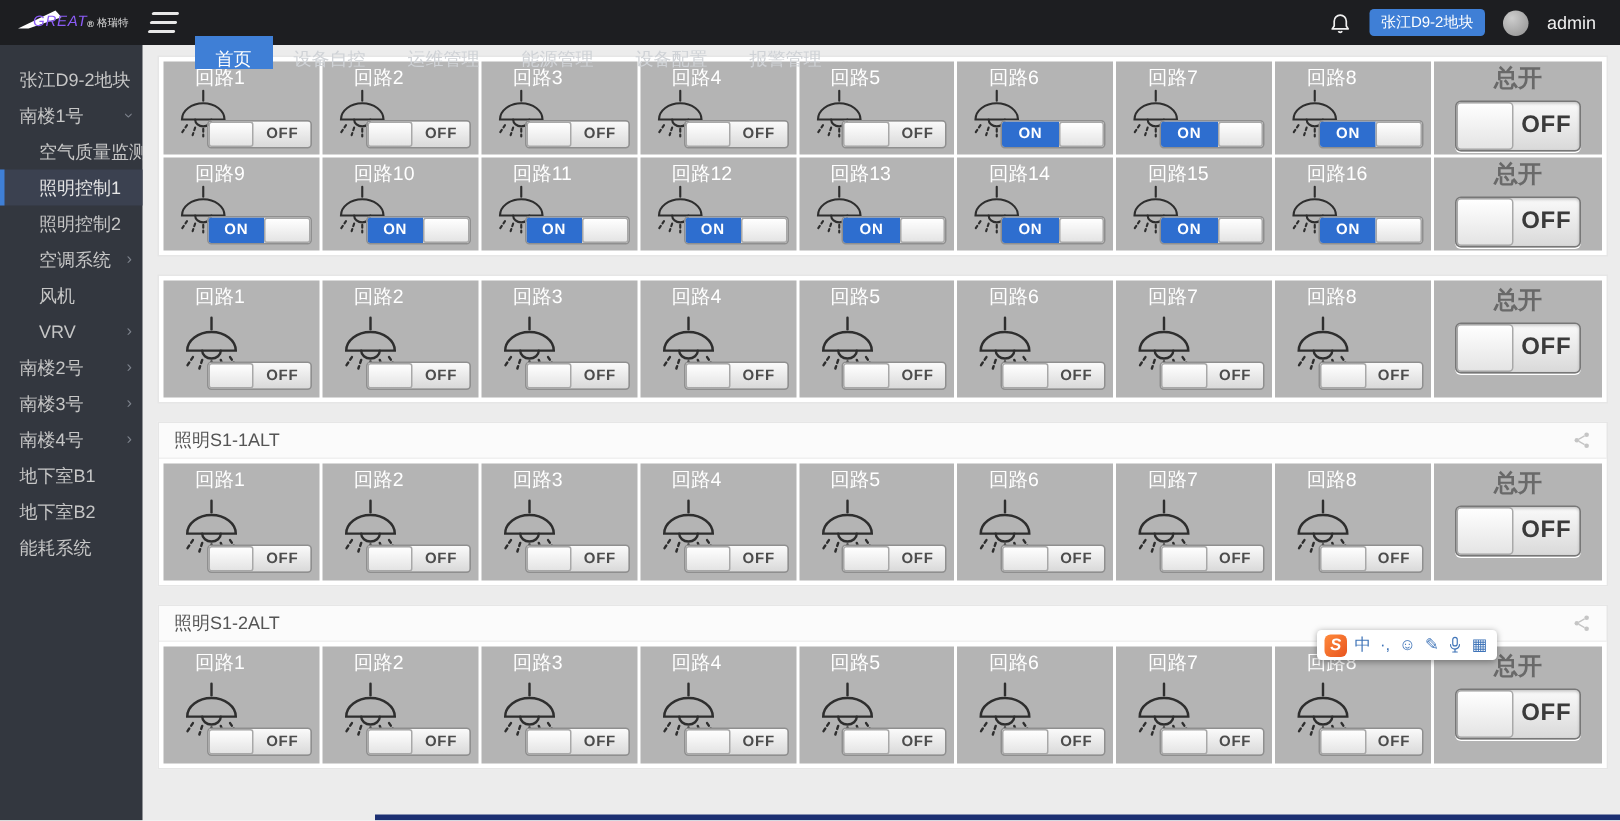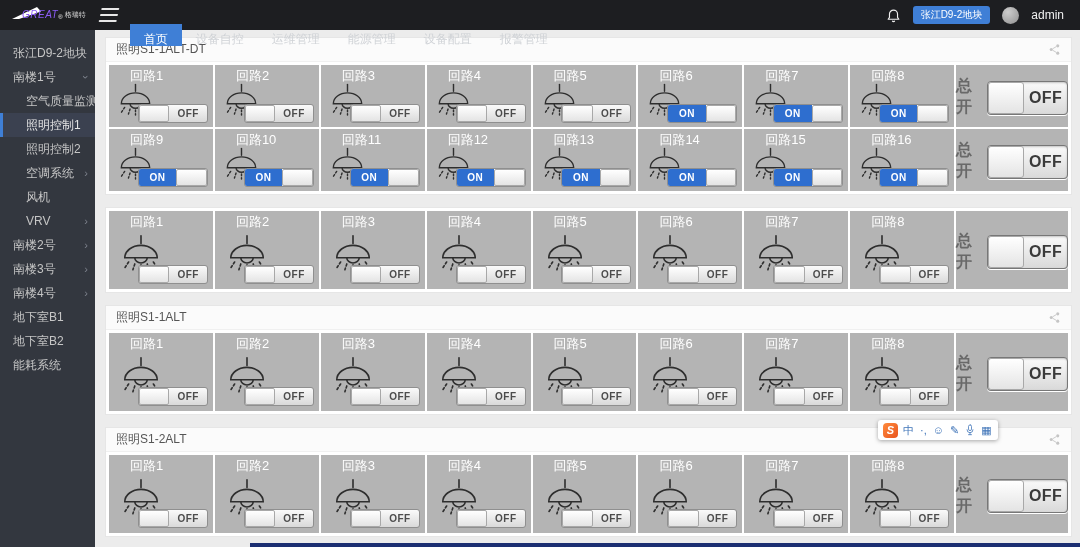--- a/index.html
+++ b/index.html
@@ -50,21 +50,21 @@
   .row-grid { display:grid; grid-template-columns:repeat(8, 1fr) 112px; gap:2px; }
   .row-grid + .row-grid { margin-top:2px; }
 
   .circuit-card { position:relative; background:#b4b4b4; height:78px; }
   .panel.compact .circuit-card { height:62px; }
   .c-label { position:absolute; top:2px; left:21px; color:#fff; font-size:13px; }
   .lamp { position:absolute; left:10px; top:22px; width:44px; height:40px; color:#2e2e2e; }
   .panel.compact .lamp { left:7px; top:17px; width:39px; height:35px; }
 
   .master-card { position:relative; background:#b4b4b4; height:78px; display:flex;
-                 flex-direction:row; align-items:center; }
+                 flex-direction:column; align-items:center; }
   .panel.compact .master-card { height:62px; }
   .m-label { font-size:16px; font-weight:bold; color:#696969; margin-top:3px; }
   .panel.compact .m-label { margin-top:1px; }
 
   
   .sw { display:flex; overflow:hidden; border:1px solid #8f8f8f; border-radius:3px;
         background:linear-gradient(#fafafa,#d9d9d9); cursor:pointer; }
   .sw.small { position:absolute; right:5px; bottom:5px; width:70px; height:19px; font-size:10px; }
   .panel.compact .sw.small { bottom:4px; }
   .sw .handle { width:45%; background:linear-gradient(#ffffff,#e4e4e4); border:1px solid #a8a8a8; border-radius:2px; }
@@ -239,26 +239,20 @@
         <li><span>南楼4号</span><span class="caret">›</span></li>
         <li><span>地下室B1</span></li>
         <li><span>地下室B2</span></li>
         <li><span>能耗系统</span></li>
       </ul>
   </aside>
 
   <main id="main">
     <div id="panels">
         <section class="panel compact">
-          <div class="panel-header">
-            <span class="panel-title">照明S1-1ALT-DT</span>
-            <svg class="share">
-              <use href="#sym-share"></use>
-            </svg>
-          </div>
           <div class="panel-body">
             <div class="row-grid">
               <div class="circuit-card">
                 <div class="c-label">回路1</div>
                 <svg class="lamp">
                   <use href="#sym-lamp"></use>
                 </svg>
                 <div class="sw off small">
                   <div class="handle"></div>
                   <div class="lbl">OFF</div>

